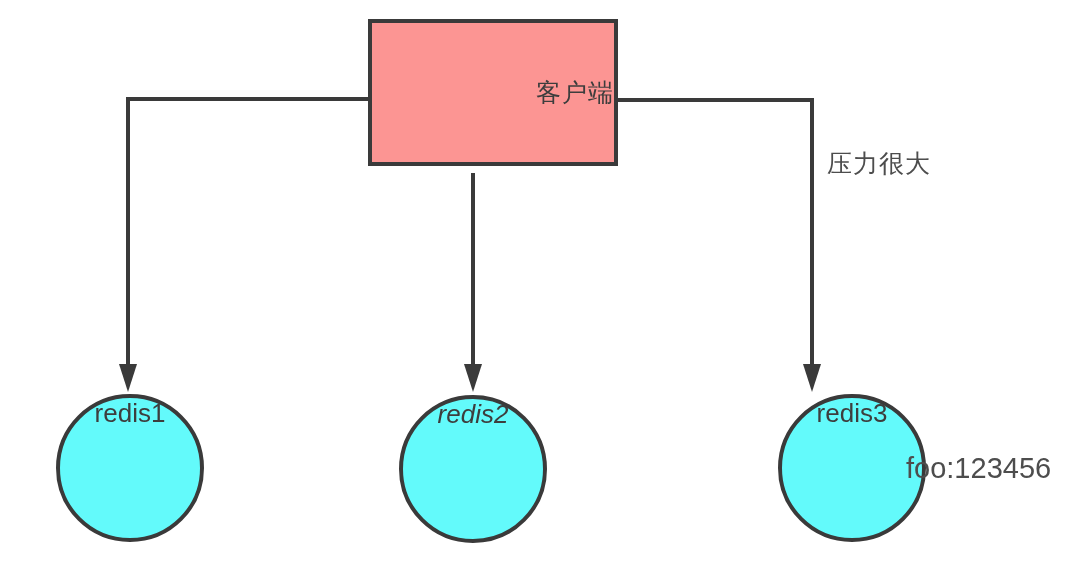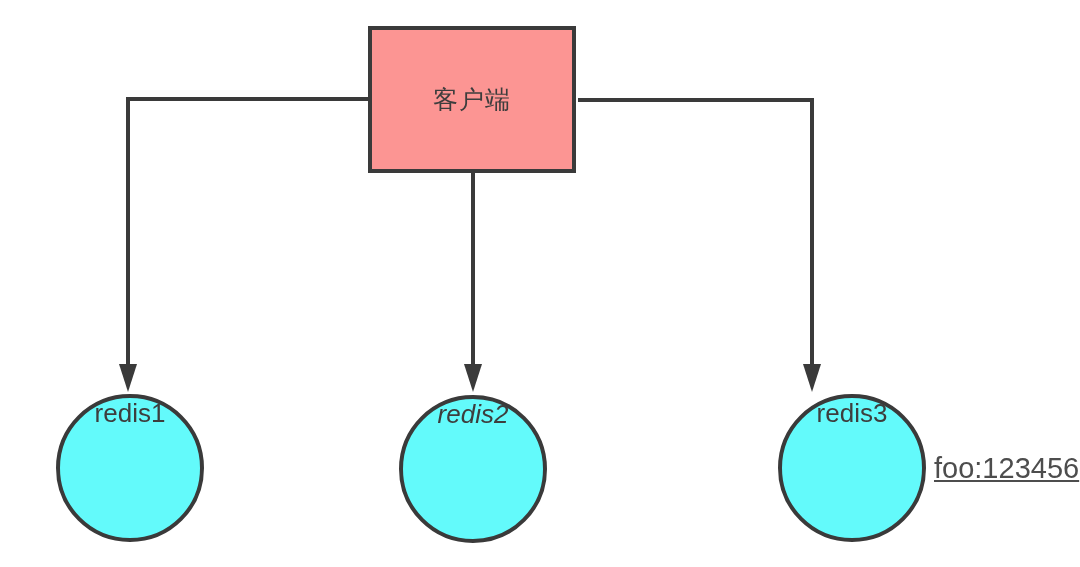--- a/index.html
+++ b/index.html
@@ -31,27 +31,27 @@
     stroke: var(--stroke);
     stroke-width: 4;
     fill: none;
   }
   .arrowhead {
     fill: var(--stroke);
     stroke: none;
   }
   .client-box {
     position: absolute;
-    left: 368px; top: 26px;
-    width: 208px; height: 147px;
+    left: 368px; top: 19px;
+    width: 250px; height: 147px;
     background: var(--client-fill);
     border: 4px solid var(--stroke);
     display: flex;
     align-items: center;
-    justify-content: center;
+    justify-content: flex-end;
   }
   .client-box .label {
     font-size: 25px;
     color: var(--text);
     letter-spacing: 1px;
   }
   .node {
     position: absolute;
     width: 148px; height: 148px;
     border-radius: 50%;
@@ -72,23 +72,22 @@
     position: absolute;
     color: var(--annotation);
     white-space: nowrap;
   }
   .pressure-label {
     left: 827px; top: 147px;
     font-size: 25px;
     letter-spacing: 1px;
   }
   .foo-label {
-    left: 934px; top: 452px;
+    left: 906px; top: 452px;
     font-size: 29px;
-    text-decoration: underline;
   }
 </style>
 </head>
 <body>
 
 <div class="canvas">
 
   <svg class="wires" viewBox="0 0 1080 567" aria-hidden="true">
 
     <path class="connector" d="M 368 99 L 128 99 L 128 366"></path>
@@ -110,16 +109,17 @@
   </div>
 
   <div class="node node2">
     <span class="label">redis2</span>
   </div>
 
   <div class="node node3">
     <span class="label">redis3</span>
   </div>
 
+  <div class="annotation pressure-label">压力很大</div>
 
   <div class="annotation foo-label">foo:123456</div>
 
 </div>
 
 </body></html>

